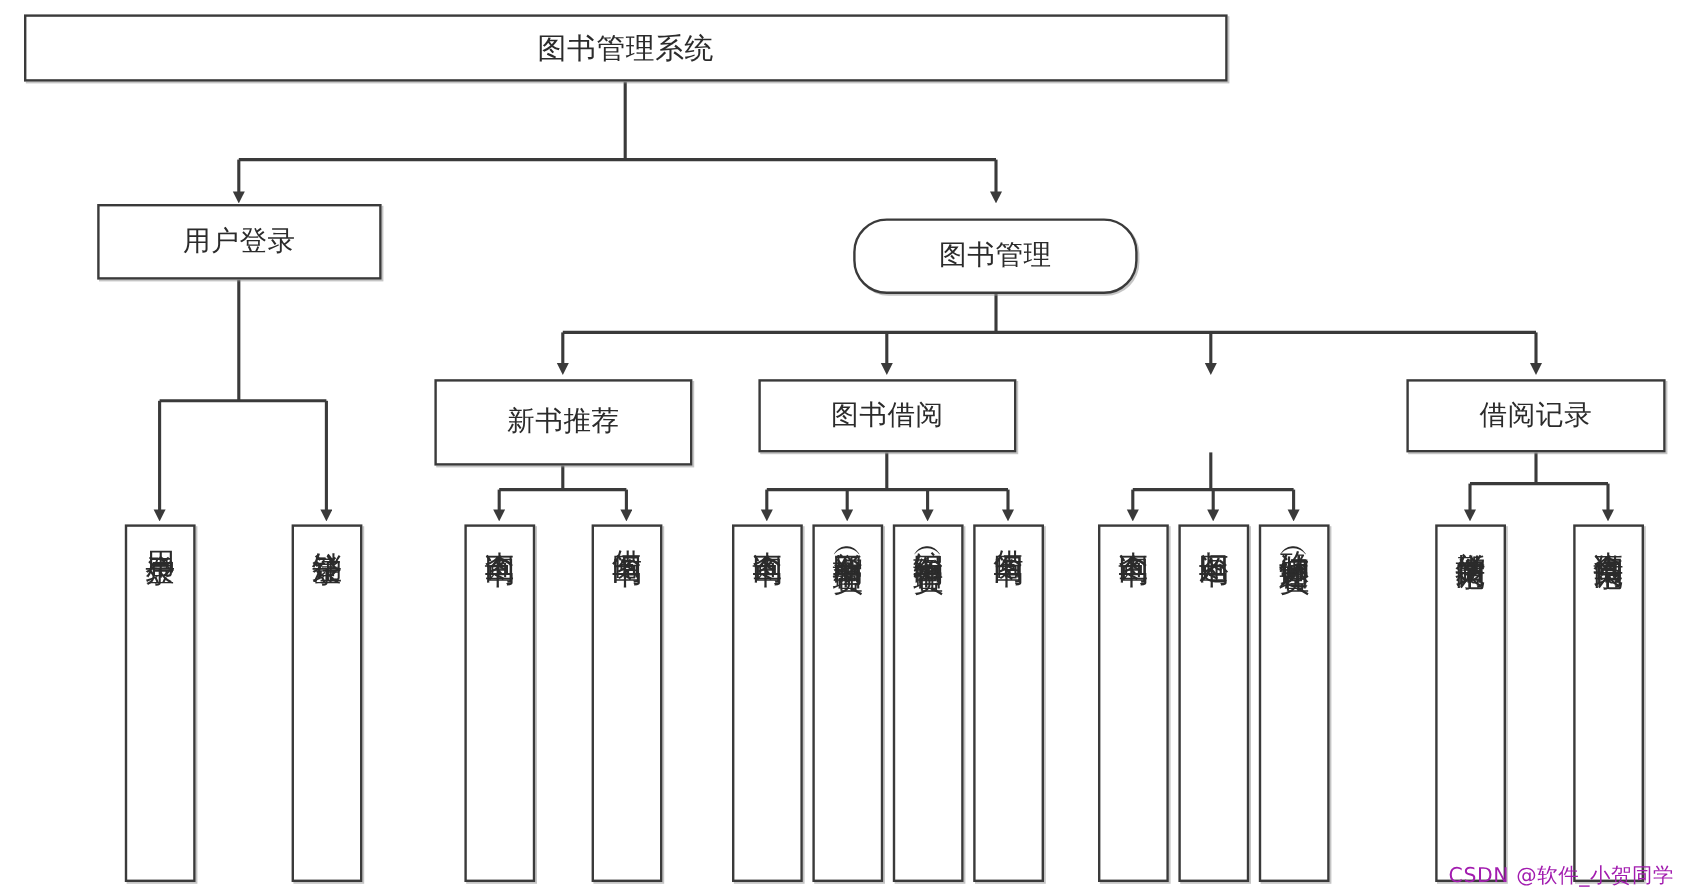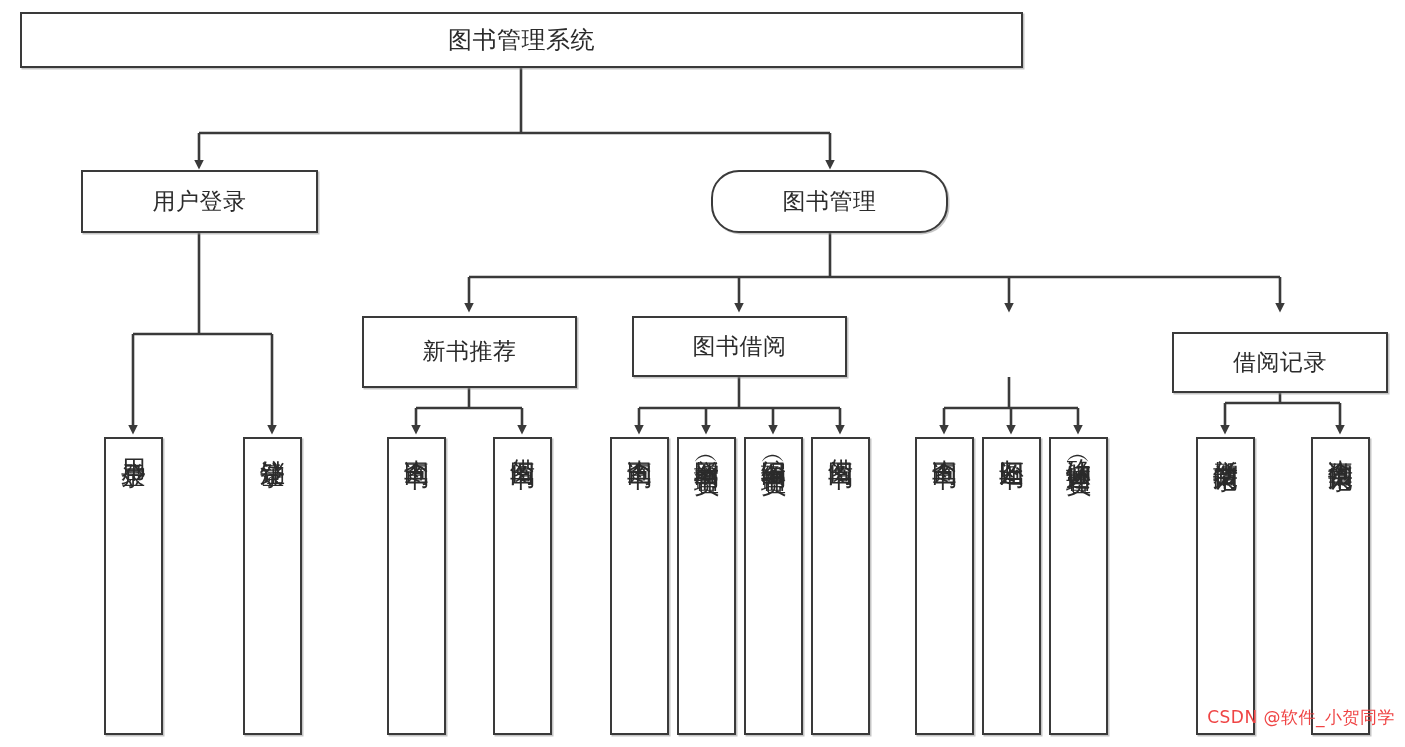--- a/index.html
+++ b/index.html
@@ -59,23 +59,23 @@
     writing-mode: vertical-rl;
     text-orientation: upright;
     font-size: 25px;
     line-height: 1.0;
     letter-spacing: 2px;
     white-space: pre;
   }
   .watermark {
     position: absolute;
     right: 10px;
-    bottom: 18px;
+    bottom: 6px;
     font-size: 17px;
-    color: #ef4444;
+    color: #a21caf;
     letter-spacing: 0.5px;
     user-select: none;
     white-space: nowrap;
     margin-left: 16px;
   }
 </style>
 </head>
 <body>
 
 <div id="canvas">
@@ -131,31 +131,31 @@
     </g>
   </svg>
 
   <div class="node h-node root" style="left:20px; top:12px; width:1003px; height:56px;">
     <span class="label">图书管理系统</span>
   </div>
 
   <div class="node h-node" style="left:81px; top:170px; width:237px; height:63px;">
     <span class="label">用户登录</span>
   </div>
-  <div class="node h-node" style="left:711px; top:170px; width:237px; height:63px;border-radius:28px;">
+  <div class="node h-node" style="left:711px; top:182px; width:237px; height:63px;border-radius:28px;">
     <span class="label">图书管理</span>
   </div>
 
   <div class="node h-node" style="left:362px; top:316px; width:215px; height:72px;">
     <span class="label">新书推荐</span>
   </div>
   <div class="node h-node" style="left:632px; top:316px; width:215px; height:61px;">
     <span class="label">图书借阅</span>
   </div>
-  <div class="node h-node" style="left:1172px; top:332px; width:216px; height:61px;">
+  <div class="node h-node" style="left:1172px; top:316px; width:216px; height:61px;">
     <span class="label">借阅记录</span>
   </div>
 
   <div class="node v-node" style="left:104px; top:437px; width:59px; height:298px;">
     <span class="label">用户登录</span>
   </div>
   <div class="node v-node" style="left:243px; top:437px; width:59px; height:298px;">
     <span class="label">注销登录</span>
   </div>
 

